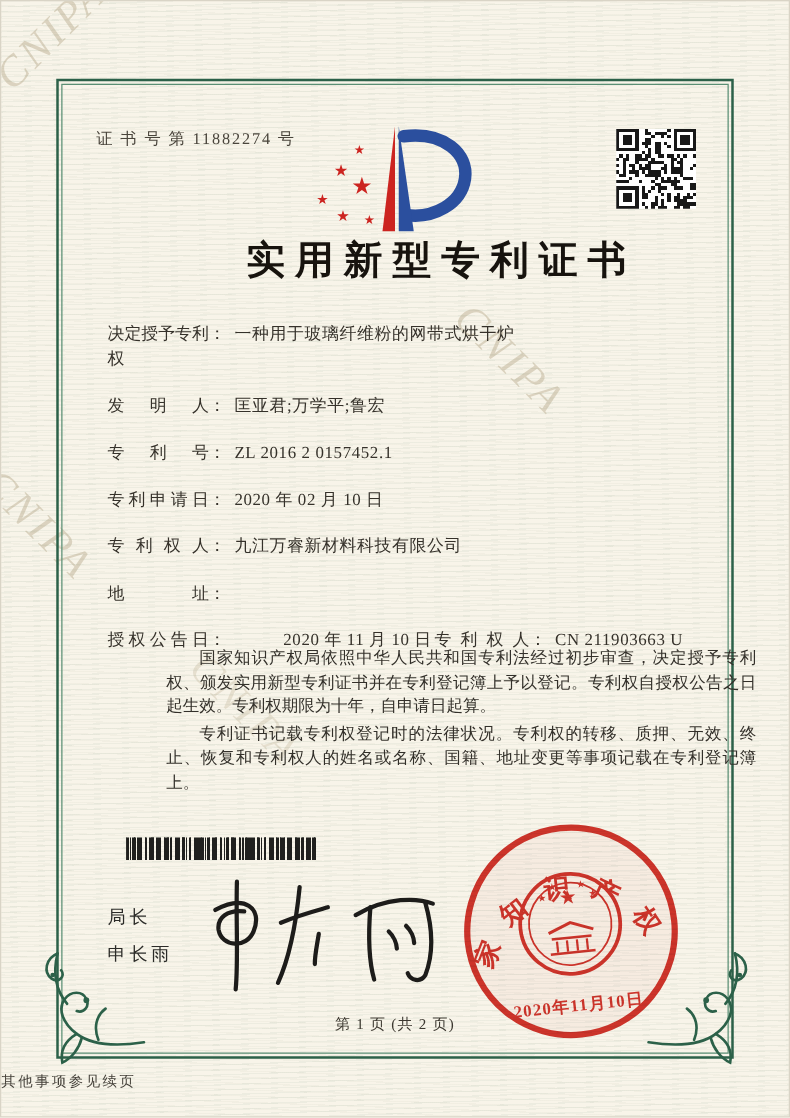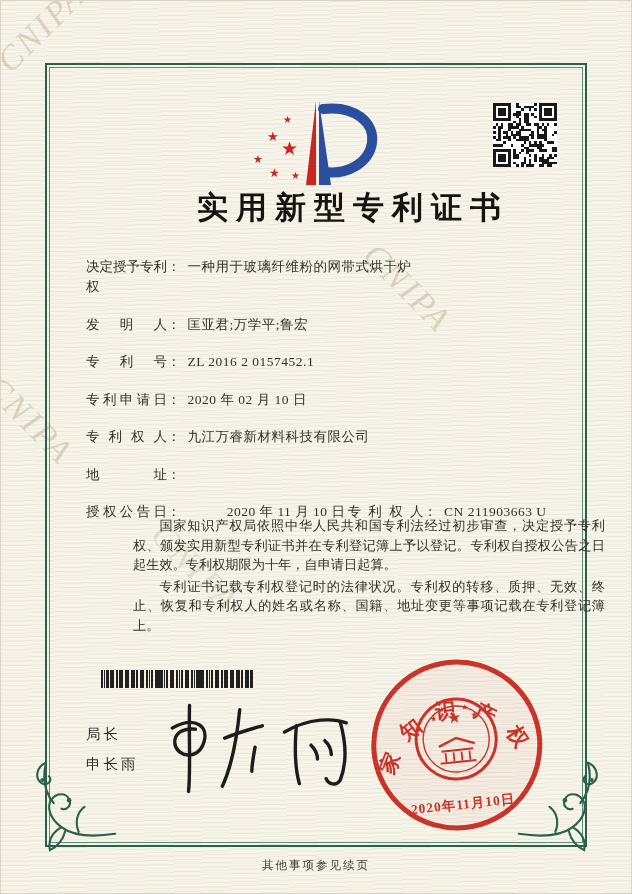--- a/index.html
+++ b/index.html
@@ -65,21 +65,21 @@
   .signature-svg{position:absolute;left:162px;top:694px;width:190px;height:102px;transform:rotate(-2deg);}
   .signature-svg path{stroke:#1d1c1a;stroke-width:3.4;fill:none;stroke-linecap:round;stroke-linejoin:round;}
 
   
   .seal{position:absolute;left:366px;top:656px;width:180px;height:180px;
     transform:rotate(-6deg);opacity:0.92;mix-blend-mode:multiply;}
 
   
   .page-number{position:absolute;left:0;top:810px;width:100%;text-align:center;
     font-size:12px;letter-spacing:1px;color:#3c3830;}
-  .footer-note{position:absolute;left:0;top:857px;width:100%;text-align:center;
+  .footer-note{position:absolute;left:0;top:857px;width:100%;text-align:left;
     font-size:11.5px;letter-spacing:2px;color:#45413a;}
 </style>
 </head>
 <body>
 
 <div class="page">
 
   <div class="watermark wm1">CNIPA</div>
   <div class="watermark wm2">CNIPA</div>
   <div class="watermark wm3">CNIPA</div>
@@ -98,20 +98,21 @@
   <svg class="corner-flourish corner-br" viewBox="0 0 100 100">
     <path d="M96 80 C70 84 52 82 40 73 C28 64 24 52 30 44 C35 37 45 37 48 44 C51 50 46 56 40 54"></path>
     <path d="M24 6 C20 22 22 36 32 48"></path>
     <path d="M40 73 C30 79 26 87 28 97 C36 93 42 85 44 77"></path>
     <path d="M24 6 C14 10 12 22 19 27 C25 31 31 25 27 20"></path>
     <path d="M58 78 C54 68 56 58 64 52"></path>
     <circle cx="48" cy="45" r="2.4"></circle>
       <circle cx="20" cy="24" r="2"></circle>
   </svg>
 
+  <div class="cert-number">证 书 号 第 11882274 号</div>
 
   <svg class="logo" viewBox="0 0 160 94">
     <path d="M84 12 C116 8 136 26 133 46 C130 66 108 78 86 75" stroke="#2b4f9e" stroke-width="10" fill="none" stroke-linecap="round"></path>
     <polygon points="77,4 67,88 77,88" fill="#cc2420"></polygon>
     <polygon points="80,4 80,88 92,88" fill="#2b4f9e"></polygon>
     <text x="14" y="66" font-size="11" fill="#cc2420">★</text>
     <text x="28" y="44" font-size="13" fill="#cc2420">★</text>
     <text x="44" y="26" font-size="10" fill="#cc2420">★</text>
     <text x="42" y="58" font-size="19" fill="#cc2420">★</text>
     <text x="30" y="80" font-size="12" fill="#cc2420">★</text>
@@ -212,15 +213,16 @@
       <path d="M72 105 h36" stroke-width="2"></path>
     </g>
     <text x="83" y="66" font-size="16" fill="#cf241c">★</text>
     <text x="66" y="62" font-size="8" fill="#cf241c">★</text>
     <text x="75" y="54" font-size="8" fill="#cf241c">★</text>
     <text x="98" y="54" font-size="8" fill="#cf241c">★</text>
     <text x="107" y="62" font-size="8" fill="#cf241c">★</text>
     <text class="seal-date" x="90" y="152" font-size="13.5" font-weight="700" fill="#cf241c" text-anchor="middle" letter-spacing="1">2020年11月10日</text>
   </svg>
 
+  <div class="page-number">第 1 页 (共 2 页)</div>
   <div class="footer-note">其他事项参见续页</div>
 
 </div>
 
 </body></html>

